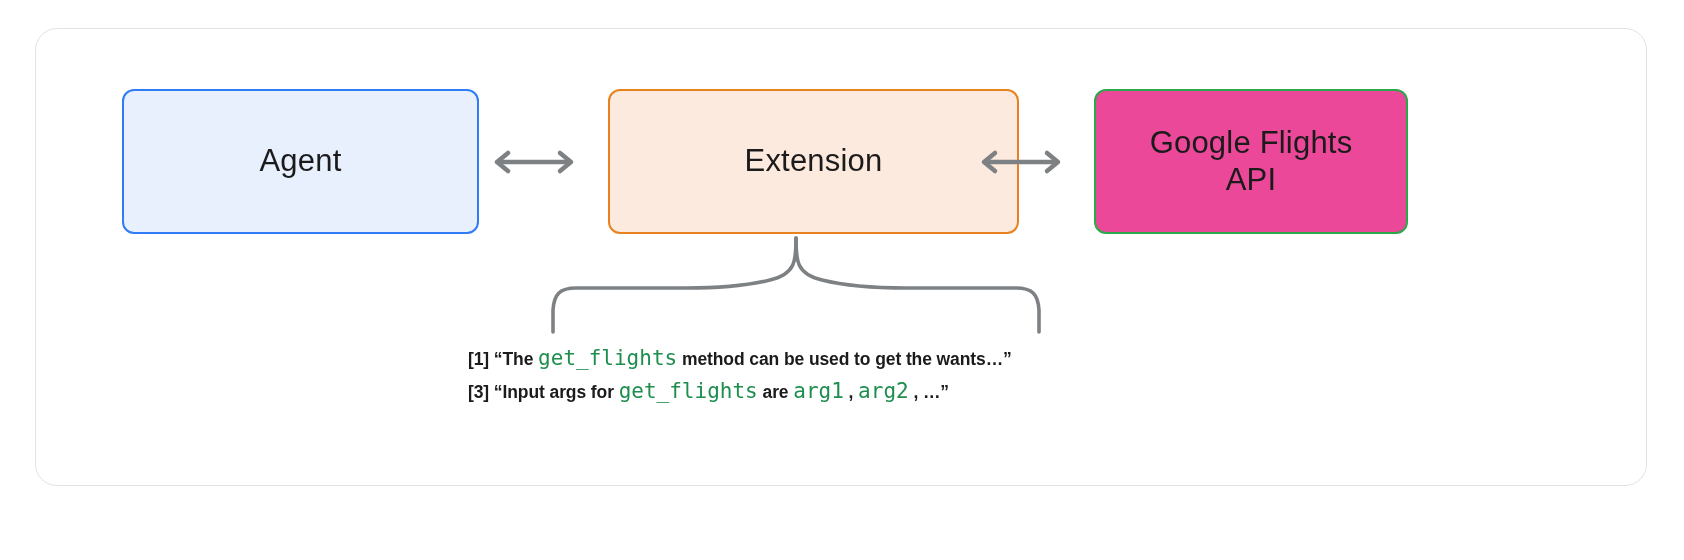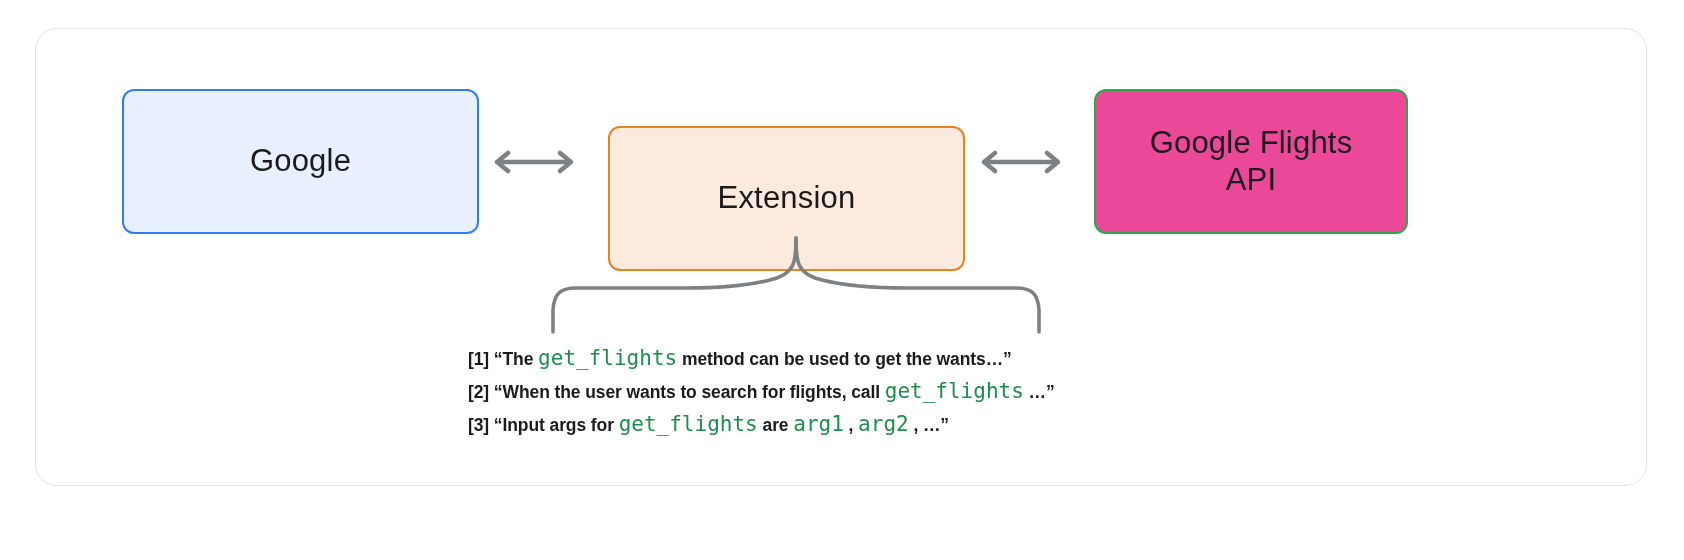--- a/index.html
+++ b/index.html
@@ -61,24 +61,23 @@
 
   .node-agent {
     left: 86px;
     width: 357px;
     background: #e8f0fe;
     border: 2.5px solid #2f7cf6;
   }
 
   .node-extension {
     left: 572px;
-    width: 357px;
+    width: 411px;
     background: #fdeade;
     border: 2.5px solid #e8821e;
-    margin-top: 37px;
   }
 
   .node-api {
     left: 1058px;
     width: 314px;
     background: #ec4899;
     border: 2.5px solid #2aa84a;
   }
 
   
@@ -128,21 +127,21 @@
 </style>
 </head>
 <body>
 
 <div class="screen">
   <div class="card">
 
     <div class="nodes">
 
       <div class="node node-agent">
-        <span>Google</span>
+        <span>Agent</span>
       </div>
 
       <div class="arrow arrow-1">
         <svg width="96" height="32" viewBox="0 0 96 32" aria-hidden="true">
           <g stroke="#7e8184" stroke-width="4.5" fill="none" stroke-linecap="round" stroke-linejoin="round">
             <line x1="13" y1="16" x2="83" y2="16"></line>
             <polyline points="22,7 11,16 22,25"></polyline>
             <polyline points="74,7 85,16 74,25"></polyline>
           </g>
         </svg>
@@ -187,24 +186,20 @@
                  L7,98" fill="none" stroke="#7e8184" stroke-width="3.6" stroke-linecap="round"></path>
       </svg>
     </div>
 
     <div class="annotations">
       <div class="ann-line">
         <span class="ann-idx">[1]</span>
         <span>“The </span><code>get_flights</code><span> method can be used to get the wants…”</span>
       </div>
 
-      <div class="ann-line">
-        <span class="ann-idx">[2]</span>
-        <span>“When the user wants to search for flights, call </span><code>get_flights</code><span> …”</span>
-      </div>
 
       <div class="ann-line">
         <span class="ann-idx">[3]</span>
         <span>“Input args for </span><code>get_flights</code><span> are </span><code>arg1</code><span> , </span><code>arg2</code><span> , …”</span>
       </div>
     </div>
 
   </div>
 </div>
 

